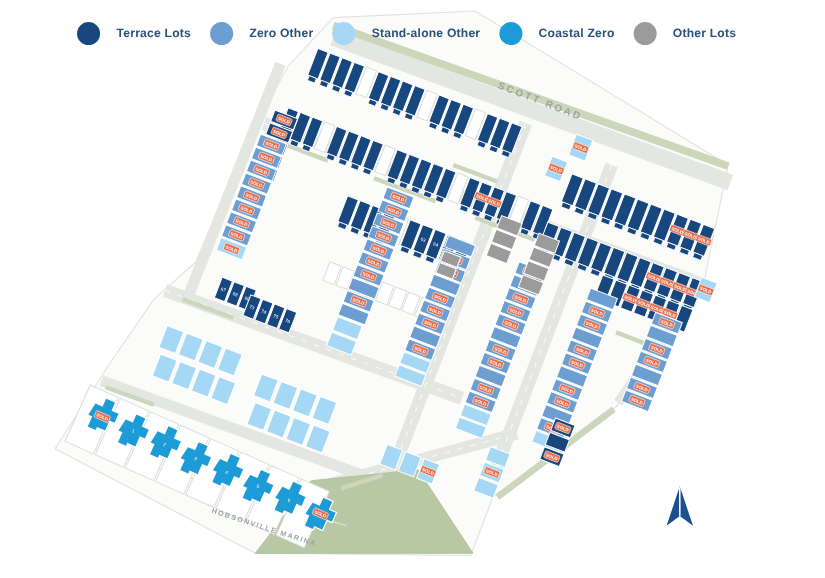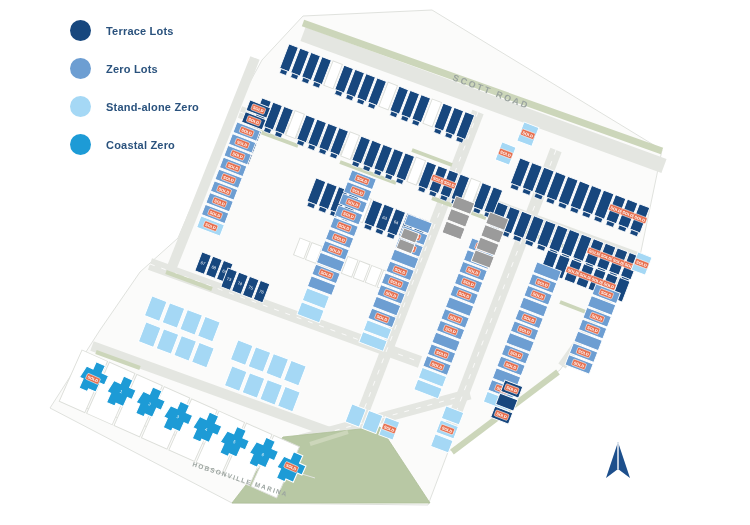--- a/index.html
+++ b/index.html
@@ -1,19 +1,19 @@
 <!DOCTYPE html>
 <html><head>
 <meta charset="utf-8">
 <style>
   html,body{margin:0;padding:0;background:#ffffff;}
   .stage{position:relative;width:750px;height:525px;background:#ffffff;overflow:hidden;
          font-family:"Liberation Sans",sans-serif;}
   #plan{position:absolute;left:0;top:0;}
-  .legend{position:absolute;left:70px;top:20px;display:flex;flex-direction:column;gap:17px;z-index:5;}
+  .legend{position:absolute;left:70px;top:20px;display:flex;flex-direction:row;gap:17px;z-index:5;}
   .legend-item{display:flex;align-items:center;gap:15px;}
   .legend-dot{width:21px;height:21px;border-radius:50%;flex:0 0 auto;}
   .legend-label{font-size:11px;font-weight:600;color:#2a527d;letter-spacing:0.2px;}
   svg text{font-family:"Liberation Sans",sans-serif;}
 </style>
 </head>
 <body>
 
 <div class="stage">
   <svg id="plan" width="750" height="525" viewBox="0 0 750 525">
@@ -696,24 +696,28 @@
       </g>
     </svg>
 
   <div class="legend">
     <div class="legend-item">
       <span class="legend-dot" style="background: rgb(23, 71, 126);"></span>
       <span class="legend-label">Terrace Lots</span>
     </div>
     <div class="legend-item">
       <span class="legend-dot" style="background: rgb(109, 158, 210);"></span>
-      <span class="legend-label">Zero Lots</span>
+      <span class="legend-label">Zero Other</span>
     </div>
     <div class="legend-item">
       <span class="legend-dot" style="background: rgb(165, 216, 245);"></span>
-      <span class="legend-label">Stand-alone Zero</span>
+      <span class="legend-label">Stand-alone Other</span>
     </div>
     <div class="legend-item">
       <span class="legend-dot" style="background: rgb(29, 155, 214);"></span>
       <span class="legend-label">Coastal Zero</span>
     </div>
+    <div class="legend-item">
+      <span class="legend-dot" style="background: rgb(155, 155, 155);"></span>
+      <span class="legend-label">Other Lots</span>
+    </div>
   </div>
 </div>
 
 </body></html>

